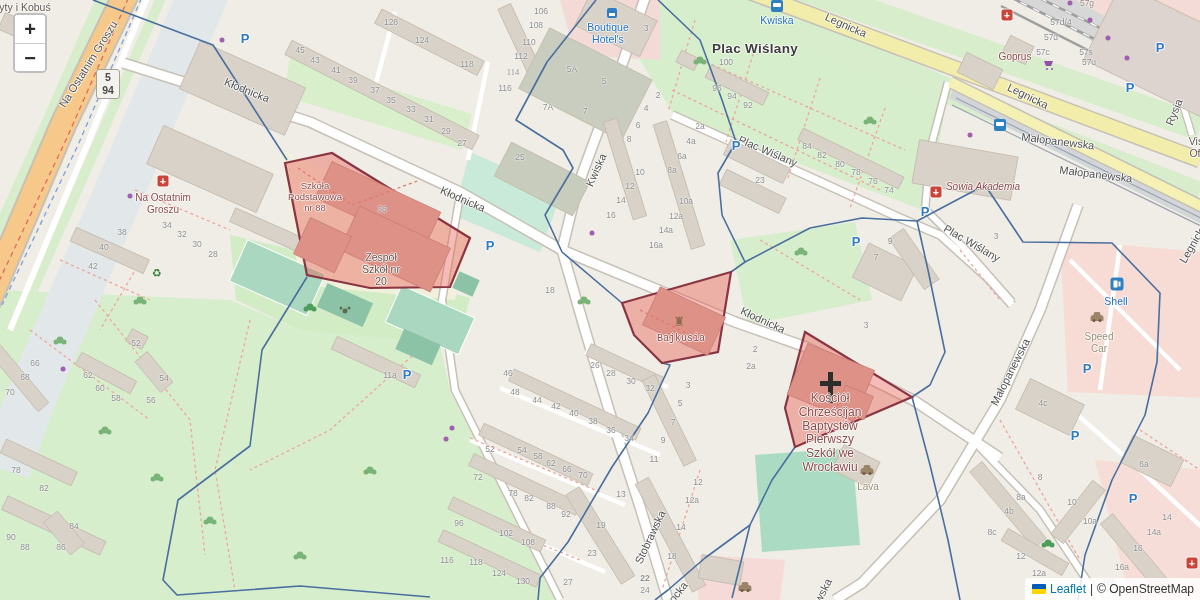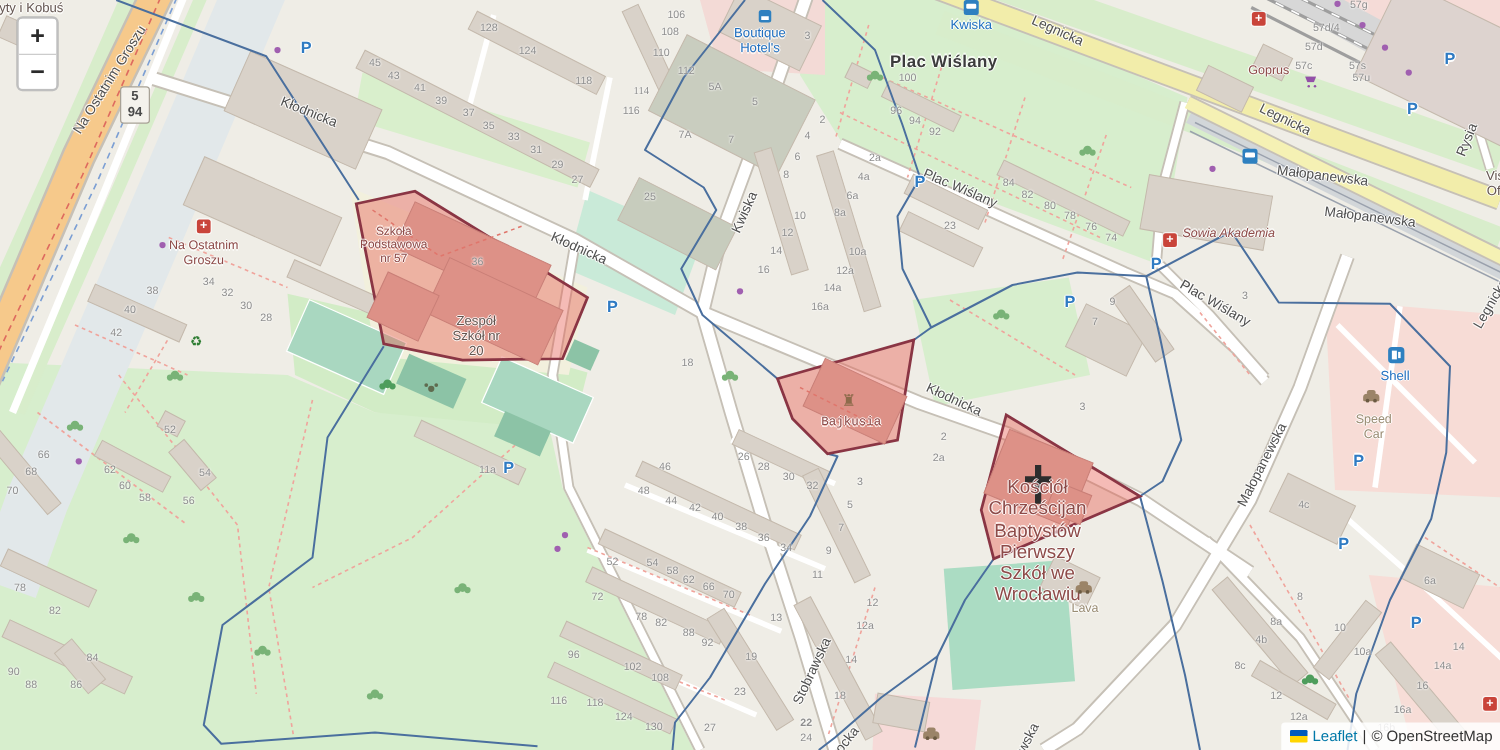--- a/index.html
+++ b/index.html
@@ -12,21 +12,21 @@
   .place-label{position:absolute;text-align:center;white-space:nowrap;line-height:1.12;
     text-shadow:-1px 0 0 rgba(255,255,255,.8),1px 0 0 rgba(255,255,255,.8),0 -1px 0 rgba(255,255,255,.8),0 1px 0 rgba(255,255,255,.8);}
   .place-label div{line-height:1.15}
   .cls-place{font-size:13.5px;font-weight:bold;color:var(--place,#3c3c3c);letter-spacing:.3px}
   .cls-poi-red{font-size:10px;color:var(--poi-red,#8d4a48);font-weight:500}
   .cls-poi-dark{font-size:10.5px;color:#645550;font-weight:500}
   .cls-poi-blue{font-size:10.5px;color:var(--poi-blue,#1f6fc0);font-weight:500}
   .cls-poi-gray{font-size:10px;color:var(--poi-gray,#9a8d74);font-weight:500}
   .cls-italic{font-style:italic}
   .cls-small{font-size:9.5px}
-  .cls-big-church{font-size:15px}
+  .cls-big-church{font-size:12px}
   .house-number{position:absolute;font-size:8.5px;color:var(--house,#8e8e8e);white-space:nowrap;
     text-shadow:0 0 2px #fff,0 0 2px #fff}
   .icon{position:absolute;pointer-events:none}
   .icon-parking{color:#2f7bc3;font-weight:bold;font-size:13px;
     text-shadow:-1px 0 0 #fff,1px 0 0 #fff,0 -1px 0 #fff,0 1px 0 #fff}
   .icon-pharmacy{width:11px;height:11px;background:#c9443a;border-radius:2px;box-shadow:0 0 0 1px rgba(255,255,255,.7)}
   .icon-pharmacy::after{content:"+";position:absolute;inset:0;color:#fff;font-size:10px;font-weight:bold;
     line-height:11px;text-align:center;display:block}
   .icon-bus{width:12px;height:12px;background:#2e80c0;border-radius:2px}
   .icon-bus::after{content:"";position:absolute;left:2px;right:2px;top:3px;height:4px;background:#fff;border-radius:1px}
@@ -349,42 +349,42 @@
       </div>
       <div class="place-label cls-poi-gray" style="position: absolute; left: 868px; top: 487px; transform: translate(-50%, -50%);">
         <div>Lava</div>
       </div>
       <div class="place-label cls-poi-red" style="position: absolute; left: 681px; top: 339px; transform: translate(-50%, -50%); font-family: Liberation Mono, monospace;">
         <div>Bajkusia</div>
       </div>
       <div class="place-label cls-poi-red cls-small" style="position: absolute; left: 315px; top: 197px; transform: translate(-50%, -50%);">
         <div>Szkoła</div>
         <div>Podstawowa</div>
-        <div>nr 57</div>
+        <div>nr 88</div>
       </div>
       <div class="place-label cls-poi-dark" style="position: absolute; left: 381px; top: 269px; transform: translate(-50%, -50%);">
         <div>Zespół</div>
         <div>Szkół nr</div>
         <div>20</div>
       </div>
       <div class="place-label cls-poi-red cls-big-church" style="position: absolute; left: 830px; top: 433px; transform: translate(-50%, -50%);">
         <div>Kościół</div>
         <div>Chrześcijan</div>
         <div>Baptystów</div>
         <div>Pierwszy</div>
         <div>Szkół we</div>
         <div>Wrocławiu</div>
       </div>
       <div class="place-label cls-poi-dark" style="position: absolute; left: 25px; top: 7px; transform: translate(-50%, -50%);">
         <div>yty i Kobuś</div>
       </div>
       <span class="house-number" style="position: absolute; left: 541px; top: 11px; transform: translate(-50%, -50%);">106</span>
       <span class="house-number" style="position: absolute; left: 536px; top: 25px; transform: translate(-50%, -50%);">108</span>
       <span class="house-number" style="position: absolute; left: 529px; top: 42px; transform: translate(-50%, -50%);">110</span>
-      <span class="house-number" style="position: absolute; left: 521px; top: 56px; transform: translate(-50%, -50%); margin-left: 28px;">112</span>
+      <span class="house-number" style="position: absolute; left: 521px; top: 56px; transform: translate(-50%, -50%);">112</span>
       <span class="house-number" style="position: absolute; left: 513px; top: 72px; transform: translate(-50%, -50%); font-family: Liberation Serif, serif;">114</span>
       <span class="house-number" style="position: absolute; left: 505px; top: 88px; transform: translate(-50%, -50%);">116</span>
       <span class="house-number" style="position: absolute; left: 726px; top: 62px; transform: translate(-50%, -50%);">100</span>
       <span class="house-number" style="position: absolute; left: 572px; top: 69px; transform: translate(-50%, -50%);">5A</span>
       <span class="house-number" style="position: absolute; left: 604px; top: 81px; transform: translate(-50%, -50%);">5</span>
       <span class="house-number" style="position: absolute; left: 548px; top: 107px; transform: translate(-50%, -50%);">7A</span>
       <span class="house-number" style="position: absolute; left: 585px; top: 111px; transform: translate(-50%, -50%);">7</span>
       <span class="house-number" style="position: absolute; left: 646px; top: 28px; transform: translate(-50%, -50%);">3</span>
       <span class="house-number" style="position: absolute; left: 658px; top: 95px; transform: translate(-50%, -50%);">2</span>
       <span class="house-number" style="position: absolute; left: 646px; top: 108px; transform: translate(-50%, -50%);">4</span>
@@ -428,21 +428,21 @@
       <span class="house-number" style="position: absolute; left: 164px; top: 378px; transform: translate(-50%, -50%);">54</span>
       <span class="house-number" style="position: absolute; left: 151px; top: 400px; transform: translate(-50%, -50%);">56</span>
       <span class="house-number" style="position: absolute; left: 16px; top: 470px; transform: translate(-50%, -50%);">78</span>
       <span class="house-number" style="position: absolute; left: 44px; top: 488px; transform: translate(-50%, -50%);">82</span>
       <span class="house-number" style="position: absolute; left: 74px; top: 526px; transform: translate(-50%, -50%);">84</span>
       <span class="house-number" style="position: absolute; left: 61px; top: 547px; transform: translate(-50%, -50%);">86</span>
       <span class="house-number" style="position: absolute; left: 11px; top: 537px; transform: translate(-50%, -50%);">90</span>
       <span class="house-number" style="position: absolute; left: 25px; top: 547px; transform: translate(-50%, -50%);">88</span>
       <span class="house-number" style="position: absolute; left: 390px; top: 375px; transform: translate(-50%, -50%);">11a</span>
       <span class="house-number" style="position: absolute; left: 382px; top: 209px; transform: translate(-50%, -50%);">36</span>
-      <span class="house-number" style="position: absolute; left: 532px; top: 373px; transform: translate(-50%, -50%);">46</span>
+      <span class="house-number" style="position: absolute; left: 508px; top: 373px; transform: translate(-50%, -50%);">46</span>
       <span class="house-number" style="position: absolute; left: 515px; top: 392px; transform: translate(-50%, -50%);">48</span>
       <span class="house-number" style="position: absolute; left: 537px; top: 400px; transform: translate(-50%, -50%);">44</span>
       <span class="house-number" style="position: absolute; left: 556px; top: 406px; transform: translate(-50%, -50%);">42</span>
       <span class="house-number" style="position: absolute; left: 574px; top: 413px; transform: translate(-50%, -50%);">40</span>
       <span class="house-number" style="position: absolute; left: 593px; top: 421px; transform: translate(-50%, -50%);">38</span>
       <span class="house-number" style="position: absolute; left: 611px; top: 430px; transform: translate(-50%, -50%);">36</span>
       <span class="house-number" style="position: absolute; left: 629px; top: 438px; transform: translate(-50%, -50%);">34</span>
       <span class="house-number" style="position: absolute; left: 595px; top: 365px; transform: translate(-50%, -50%);">26</span>
       <span class="house-number" style="position: absolute; left: 611px; top: 373px; transform: translate(-50%, -50%);">28</span>
       <span class="house-number" style="position: absolute; left: 631px; top: 381px; transform: translate(-50%, -50%);">30</span>

